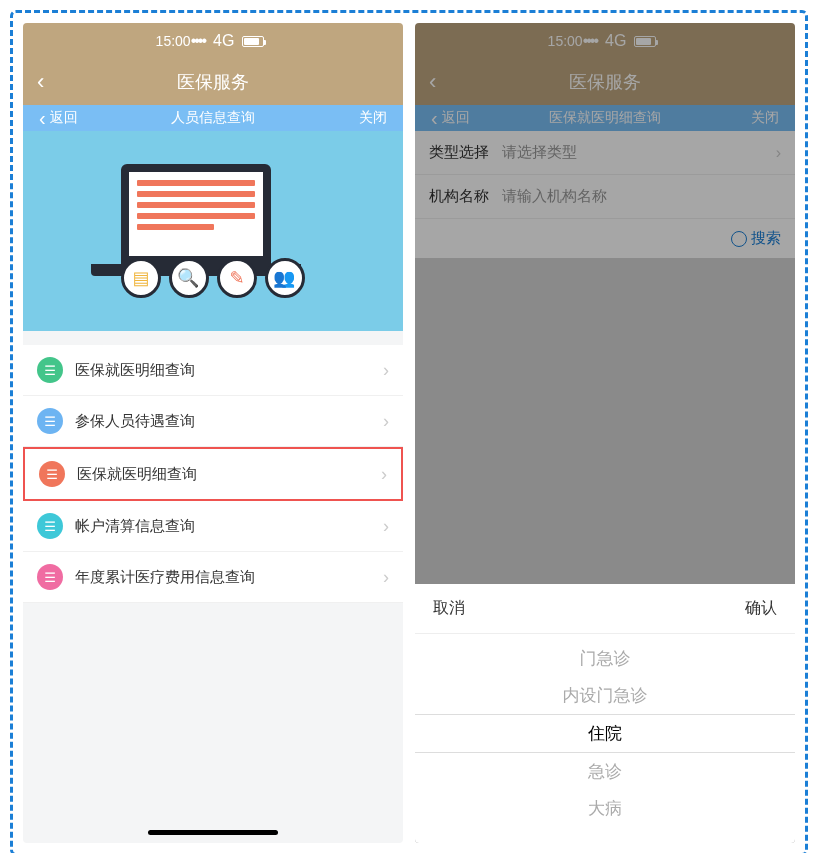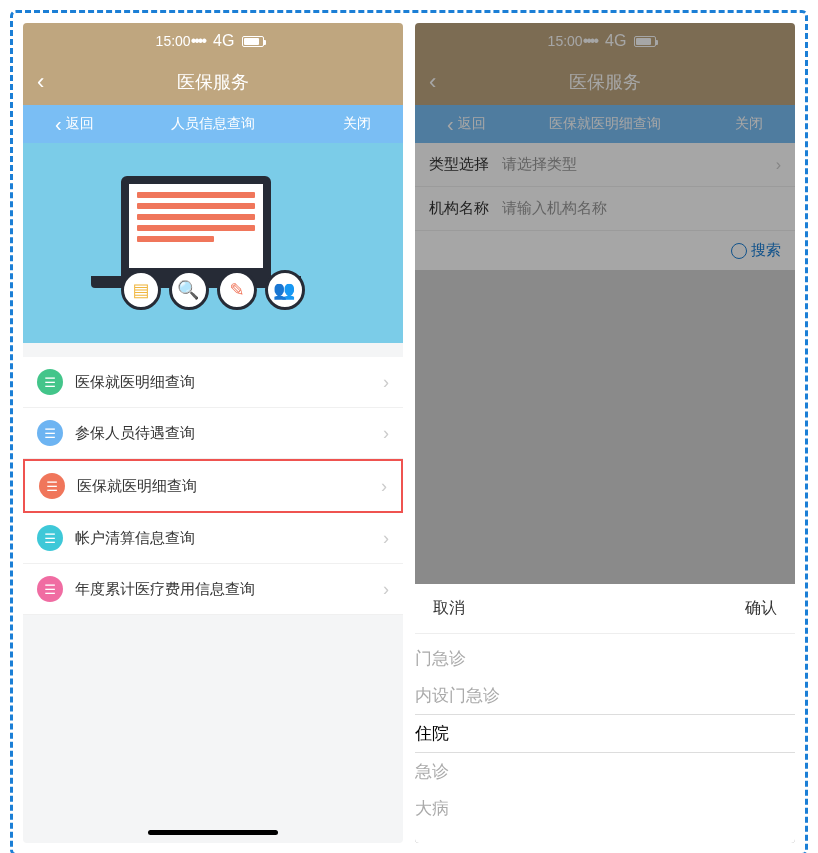--- a/index.html
+++ b/index.html
@@ -10,21 +10,21 @@
     .status-bar { height: 36px; background: #bfa67f; color: #fff; display: flex; align-items: center; justify-content: center; padding: 0 28px 0 22px; font-size: 14px; font-weight: 500; }
     .status-right { display: flex; align-items: center; gap: 8px; font-size: 16px; }
     .signal::before { content: "••••"; letter-spacing: -2px; }
     .battery { width: 22px; height: 11px; border: 1px solid #fff; border-radius: 2px; position: relative; }
     .battery::after { content: ""; background: #fff; position: absolute; left: 1px; top: 1px; bottom: 1px; width: 15px; border-radius: 1px; }
     .battery::before { content: ""; position: absolute; right: -3px; top: 3px; width: 2px; height: 5px; background: #fff; border-radius: 0 1px 1px 0; }
 
     .nav-main { height: 46px; background: #bfa67f; color: #fff; display: flex; align-items: center; justify-content: center; position: relative; font-size: 18px; }
     .nav-back { position: absolute; left: 14px; font-size: 22px; }
 
-    .nav-sub { height: 38px; background: #7abef4; color: #fff; display: flex; align-items: center; justify-content: space-between; padding: 0 32px; font-size: 14px; }
+    .nav-sub { height: 26px; background: #7abef4; color: #fff; display: flex; align-items: center; justify-content: space-between; padding: 0 16px; font-size: 14px; }
     .nav-sub-left { display: flex; align-items: center; gap: 4px; }
     .nav-sub-left::before { content: "‹"; font-size: 20px; line-height: 1; }
     .nav-sub-title { position: absolute; left: 50%; transform: translateX(-50%); }
     .nav-sub { position: relative; }
 
     .hero { height: 200px; background: #7bcce8; display: flex; align-items: center; justify-content: center; }
     .hero-laptop { position: relative; }
     .laptop-screen { width: 150px; height: 100px; background: #fff; border: 8px solid #262b36; border-radius: 6px 6px 0 0; padding: 8px; }
     .laptop-line { height: 6px; background: #f0765b; margin-bottom: 5px; border-radius: 1px; }
     .laptop-line.short { width: 65%; }
@@ -55,21 +55,21 @@
     .form-label { color: #333; width: 70px; }
     .form-value { color: #999; flex: 1; }
     .form-chev { color: #ccc; font-size: 16px; }
     .search-row { display: flex; justify-content: flex-end; padding: 10px 14px; gap: 4px; color: #1b7fd6; font-size: 15px; align-items: center; }
     .search-row::before { content: ""; width: 14px; height: 14px; border: 1.5px solid #1b7fd6; border-radius: 50%; position: relative; }
     .right-upper { position: relative; }
     .dim { filter: brightness(0.65); }
 
     .picker { background: #fff; position: absolute; bottom: 0; left: 0; right: 0; z-index: 10; }
     .picker-header { display: flex; justify-content: space-between; padding: 14px 18px; font-size: 16px; color: #333; border-bottom: 1px solid #eee; gap: 32px; }
-    .picker-options { padding: 6px 0 16px; position: relative; }
+    .picker-options { padding: 6px 0 16px; text-align: center; position: relative; }
     .picker-opt { padding: 7px 0; font-size: 17px; color: #aaa; }
     .picker-opt.selected { color: #000; border-top: 1px solid #ddd; border-bottom: 1px solid #ddd; }
     .right-body { flex: 1; background: #8a8a8a; position: relative; }
   </style>
 </head>
 <body>
 
 <div class="container">
 
   <div class="phone">

